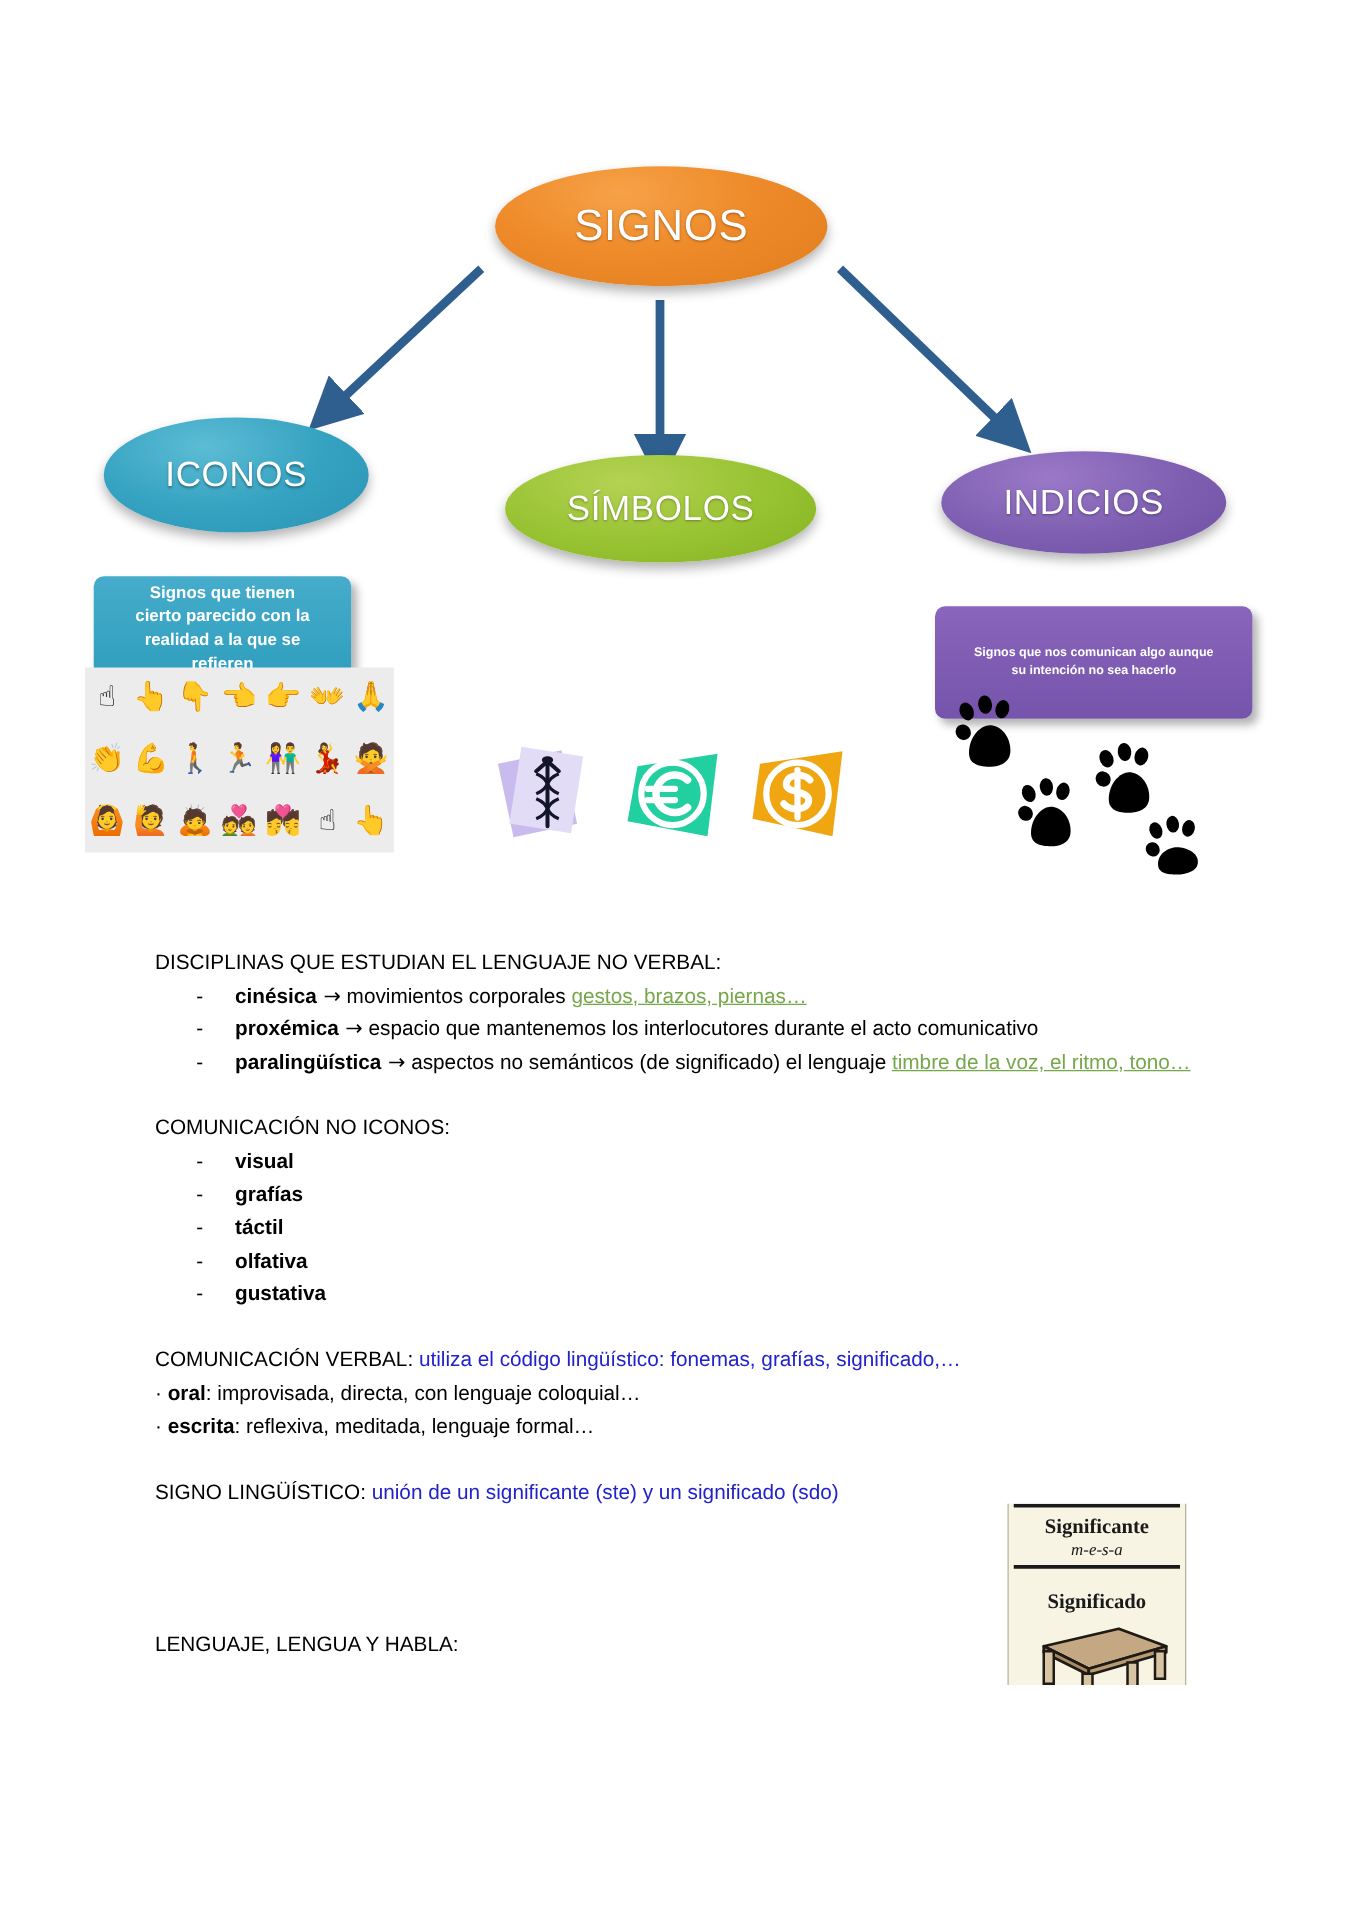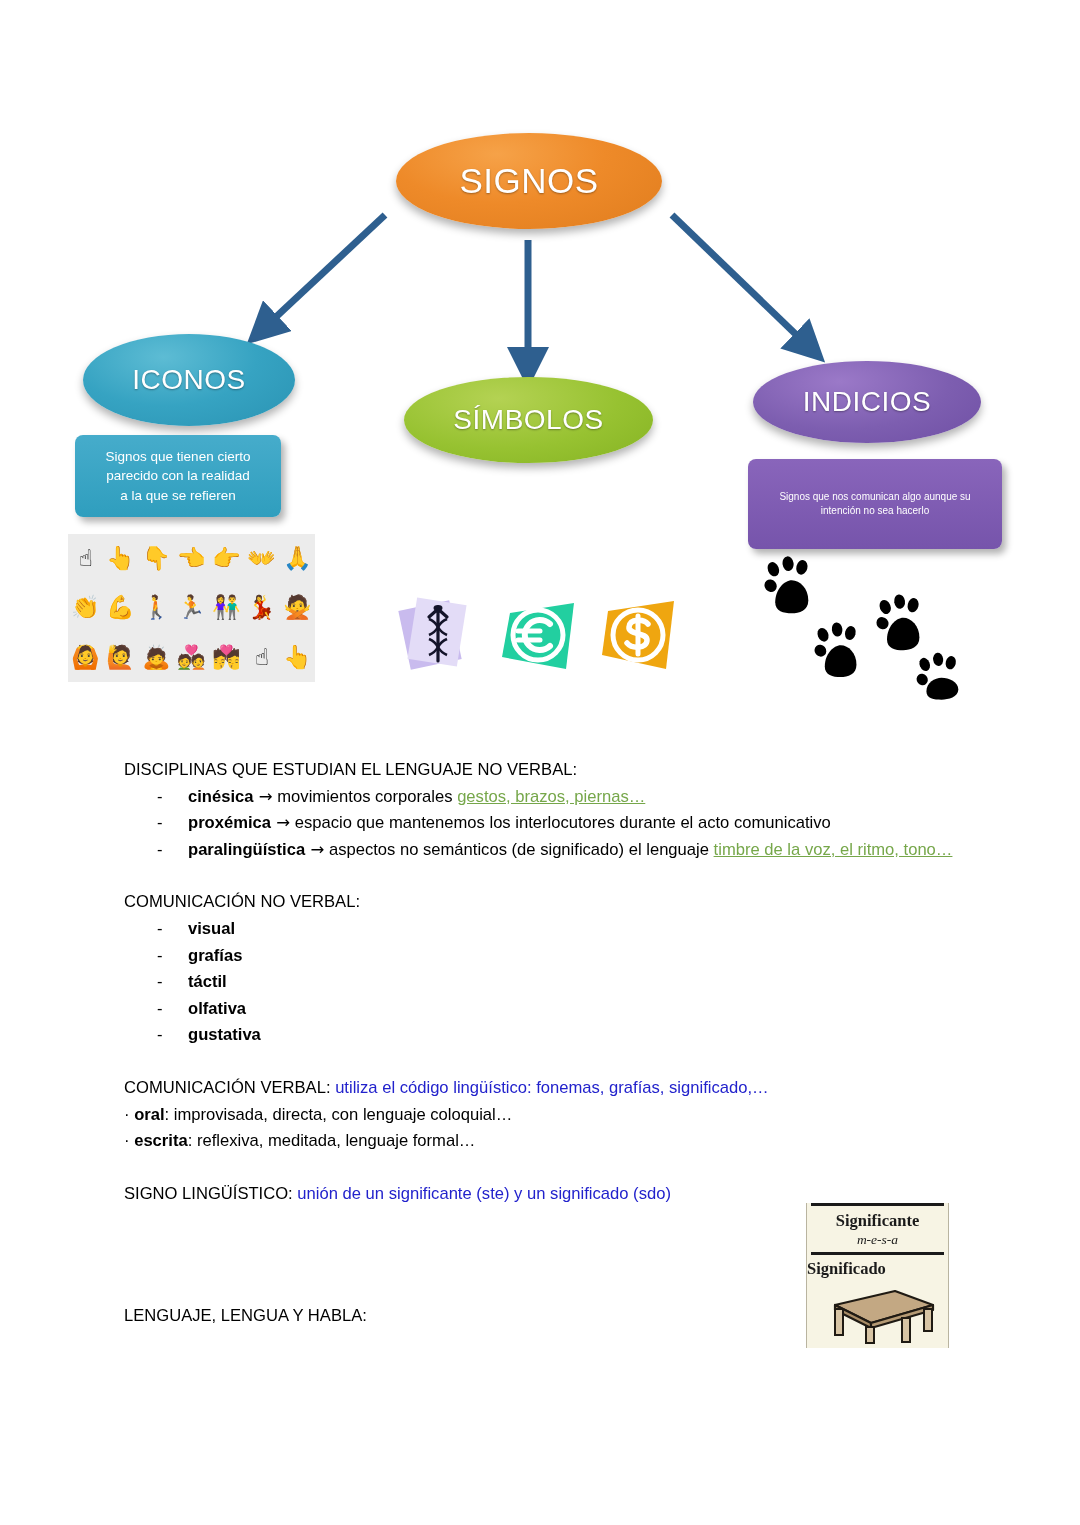--- a/index.html
+++ b/index.html
@@ -46,26 +46,27 @@
     box-shadow: 0 5px 9px rgba(0,0,0,0.30);
   }
 
   .callout {
     position: absolute;
     display: flex;
     align-items: center;
     justify-content: center;
     text-align: center;
     color: #ffffff;
-    font-weight: normal;
+    font-weight: bold;
     line-height: 1.42;
     border-radius: 8px;
     box-shadow: 4px 5px 7px rgba(0,0,0,0.30);
     padding: 8px 26px;
     box-sizing: border-box;
+    margin-top: 26px;
   }
 
   
   #node-signos {
     left: 396px; top: 133px;
     width: 266px; height: 96px;
     font-size: 35px;
     border-radius: 50% / 50%;
     background: radial-gradient(ellipse at 38% 22%, #f6a248 0%, #ee8a29 46%, #e07d1e 100%);
   }
@@ -79,21 +80,21 @@
   }
   #callout-iconos {
     left: 75px; top: 435px;
     width: 206px; height: 82px;
     font-size: 13.5px;
     background: linear-gradient(180deg, #46accb 0%, #2f9ebe 100%);
   }
 
   
   #node-simbolos {
-    left: 404px; top: 377px;
+    left: 404px; top: 364px;
     width: 249px; height: 86px;
     font-size: 28px;
     background: radial-gradient(ellipse at 38% 25%, #b4d253 0%, #97c231 55%, #85b323 100%);
   }
   #callout-simbolos {
     left: 404px; top: 484px;
     width: 248px; height: 88px;
     font-size: 13.5px;
     background: linear-gradient(180deg, #a4cb41 0%, #8fbd2b 100%);
   }
@@ -202,24 +203,24 @@
     color: #1a1a1a;
   }
   #mesa-figure .ste-word {
     text-align: center;
     font-style: italic;
     font-size: 13.5px;
     padding: 1px 0 4px;
     color: #1a1a1a;
   }
   #mesa-figure .sdo-label {
-    text-align: left;
+    text-align: center;
     font-weight: bold;
     font-size: 16.5px;
-    padding: 4px 0 2px;
+    padding: 16px 0 2px;
     color: #1a1a1a;
   }
   #mesa-figure .table-img {
     display: flex;
     justify-content: center;
     padding-top: 2px;
   }
 </style>
 </head>
 <body>
@@ -352,21 +353,21 @@
     <li>
       <span class="dash-mark">-</span><span class="b">proxémica</span><span class="arrowglyph">&nbsp;→</span><span> espacio que mantenemos los interlocutores durante el acto comunicativo</span>
     </li>
     <li>
       <span class="dash-mark">-</span><span class="b">paralingüística</span><span class="arrowglyph">&nbsp;→</span><span> aspectos no semánticos (de significado) el lenguaje </span><span class="green">timbre de la voz, el ritmo, tono…</span>
     </li>
   </ul>
 
   <div class="para-gap"></div>
 
-  <div class="head-line">COMUNICACIÓN NO VERBAL:</div>
+  <div class="head-line">COMUNICACIÓN NO ICONOS:</div>
 
   <ul class="dash tight">
     <li>
       <span class="dash-mark">-</span><span class="b">visual</span>
     </li>
     <li>
       <span class="dash-mark">-</span><span class="b">grafías</span>
     </li>
     <li>
       <span class="dash-mark">-</span><span class="b">táctil</span>

